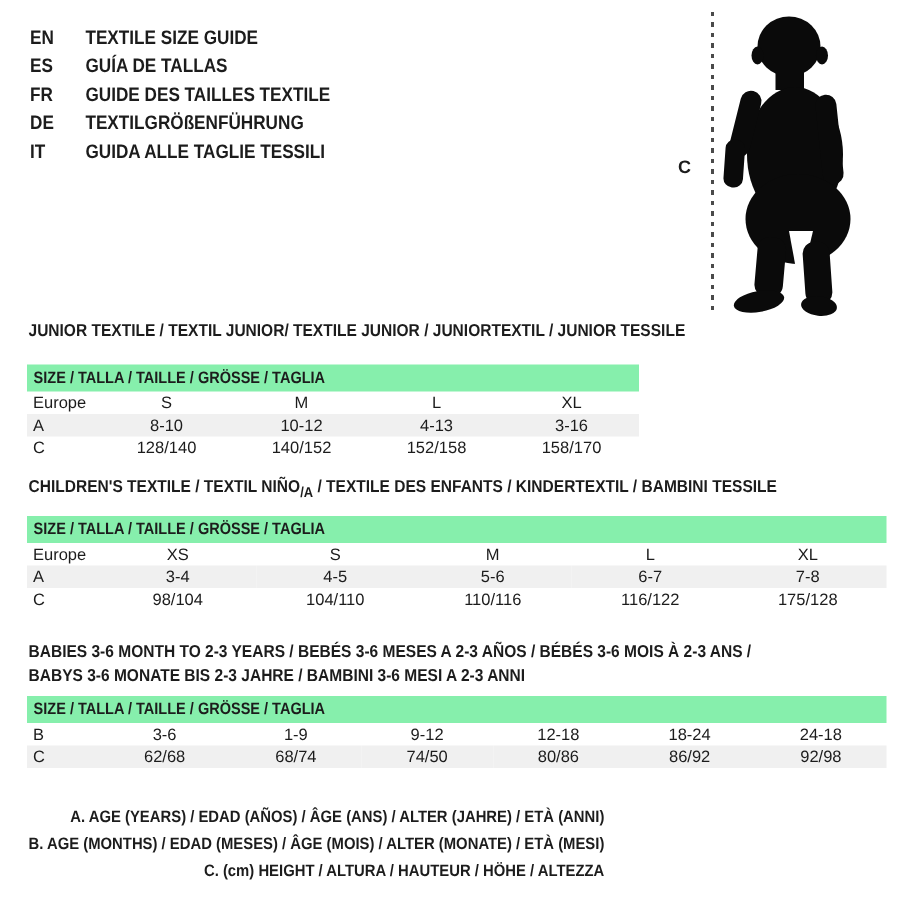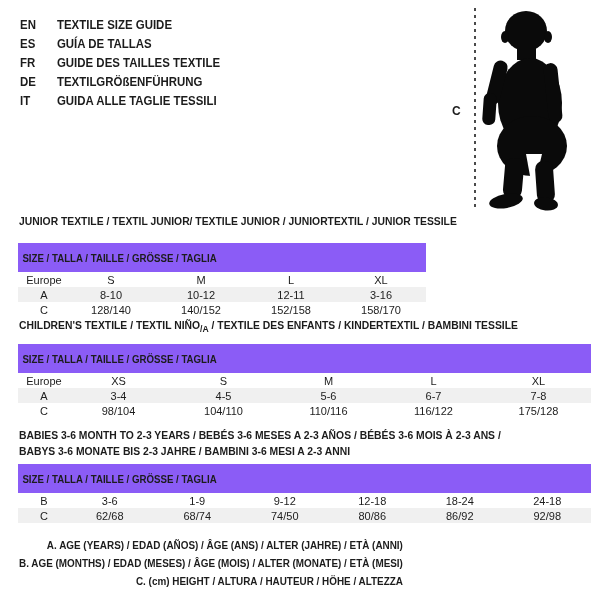--- a/index.html
+++ b/index.html
@@ -23,25 +23,25 @@
   .t1-title{top:215px;}
   .t2-title{top:319px;}
   .t3-title{top:427px;line-height:16px;}
   .t3-title span{display:block;}
   
   table.size-table{position:absolute;left:18px;border-collapse:collapse;table-layout:fixed;
     font-size:11px;color:#1c1c1c;}
   table.t1{top:243px;width:408px;}
   table.t2{top:344px;width:573px;}
   table.t3{top:464px;width:573px;}
-  .size-table th{background:#8b5cf6;text-align:left;height:29px;padding:0;font-weight:bold;}
+  .size-table th{background:#86efac;text-align:left;height:18px;padding:0;font-weight:bold;}
   .size-table th .cond{display:inline-block;transform:scaleX(0.88);transform-origin:left center;
     white-space:nowrap;padding-left:5px;font-size:11px;}
   .size-table td{height:15px;padding:0;text-align:center;font-weight:normal;}
-  .size-table td.lbl{text-align:center;padding-left:4px;}
+  .size-table td.lbl{text-align:left;padding-left:4px;}
   .size-table tr.shaded td{background:#f0f0f0;}
   
   .footnotes{position:absolute;left:19px;top:536px;text-align:right;}
   .footnote{line-height:18px;font-size:11px;font-weight:bold;
     transform:scaleX(0.9);transform-origin:left top;white-space:nowrap;}
 </style>
 </head>
 <body>
 
 <div class="page">
@@ -113,21 +113,21 @@
         <td class="lbl">Europe</td>
         <td>S</td>
         <td>M</td>
         <td>L</td>
         <td>XL</td>
       </tr>
       <tr class="shaded">
         <td class="lbl">A</td>
         <td>8-10</td>
         <td>10-12</td>
-        <td>12-11</td>
+        <td>4-13</td>
         <td>3-16</td>
       </tr>
       <tr>
         <td class="lbl">C</td>
         <td>128/140</td>
         <td>140/152</td>
         <td>152/158</td>
         <td>158/170</td>
       </tr>
     </tbody>

